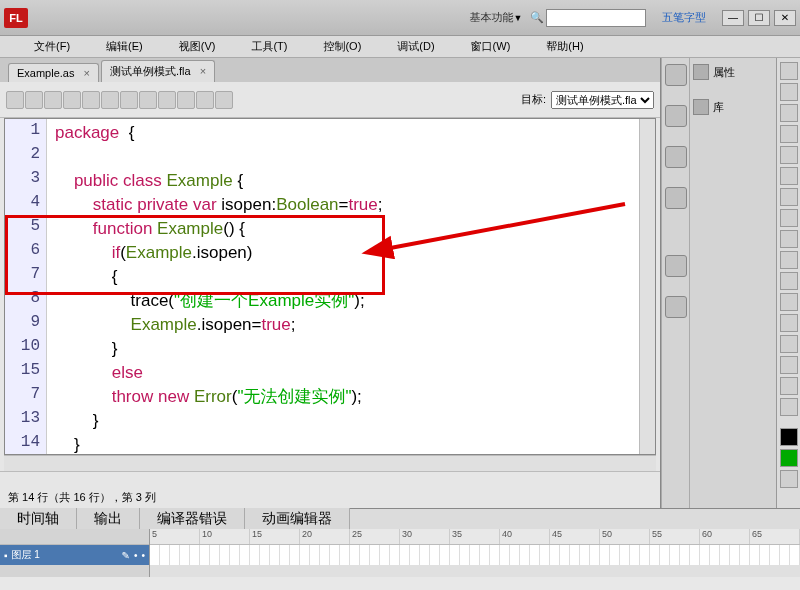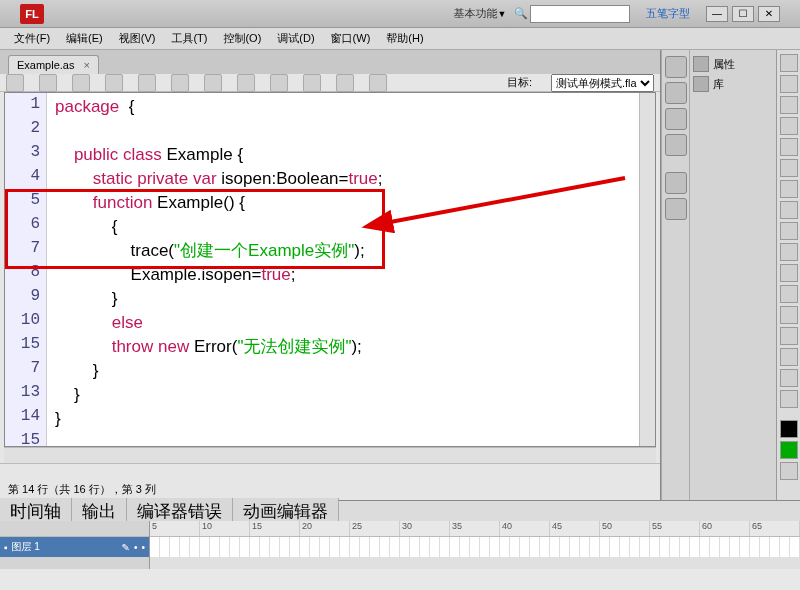--- a/index.html
+++ b/index.html
@@ -1,70 +1,70 @@
 <!DOCTYPE html>
 <html><head>
 <meta charset="utf-8">
 <style>
 * { margin: 0; padding: 0; box-sizing: border-box; font-family: "Microsoft YaHei", Arial, sans-serif; }
 body { width: 800px; height: 590px; background: #e8e8e8; overflow: hidden; position: relative; }
 
-.title-bar { height: 28px; background: linear-gradient(#d0d0d0, #bababa); display: flex; align-items: center; padding: 0 20px; border-bottom: 1px solid #999; }
+.title-bar { height: 36px; background: linear-gradient(#d0d0d0, #bababa); display: flex; align-items: center; padding: 0 4px; border-bottom: 1px solid #999; }
 .app-logo { width: 24px; height: 20px; background: #c41818; color: #fff; font-size: 11px; font-weight: bold; display: flex; align-items: center; justify-content: center; border-radius: 2px; margin-right: 6px; }
 .title-spacer { flex: 1; }
 .title-label { font-size: 11px; color: #333; }
 .title-search { width: 100px; height: 18px; font-size: 10px; padding: 0 4px; border: 1px solid #888; }
 .ime-indicator { font-size: 11px; color: #2060c0; margin: 0 16px; }
 .win-controls { display: flex; gap: 4px; }
 .win-btn { width: 22px; height: 16px; background: #ddd; border: 1px solid #888; font-size: 10px; display: flex; align-items: center; justify-content: center; cursor: pointer; }
 
 .menu-bar { height: 22px; background: #dcdcdc; display: flex; align-items: center; padding: 0 6px; border-bottom: 1px solid #aaa; }
-.menu-item { font-size: 11px; padding: 2px 8px; cursor: pointer; }
+.menu-item { font-size: 11px; padding: 2px 8px; cursor: pointer; margin-left: 20px; }
 
 .main-area { display: flex; height: 450px; }
 .editor-panel { flex: 1; display: flex; flex-direction: column; background: #e6e6e6; border-right: 1px solid #888; }
 .doc-tabs { height: 24px; display: flex; align-items: flex-end; padding-left: 8px; background: #c8c8c8; }
 .doc-tab { font-size: 11px; padding: 3px 8px; background: #e0e0e0; border: 1px solid #999; border-bottom: none; margin-right: 2px; border-radius: 3px 3px 0 0; cursor: pointer; }
 .doc-tab .close-x { margin-left: 6px; color: #666; }
 
-.toolbar-row { height: 18px; background: #e6e6e6; display: flex; align-items: center; padding: 0 6px; border-bottom: 1px solid #bbb; gap: 15px; }
+.toolbar-row { height: 36px; background: #e6e6e6; display: flex; align-items: center; padding: 0 6px; border-bottom: 1px solid #bbb; gap: 1px; }
 .tb-icon { width: 18px; height: 18px; background: #d0d0d0; border: 1px solid #aaa; border-radius: 2px; cursor: pointer; }
 .tb-spacer { flex: 1; }
 .target-label { font-size: 11px; margin-right: 4px; }
 .target-select { font-size: 11px; height: 18px; }
 
 .code-area { flex: 1; display: flex; background: #fff; position: relative; border: 1px solid #888; margin: 0 4px; overflow: hidden; }
 .gutter { width: 42px; background: #eef; border-right: 1px solid #ccc; padding-top: 2px; }
 .gutter-line { height: 24px; font-size: 16px; color: #447; text-align: right; padding-right: 6px; font-family: "Courier New", monospace; }
 .code-body { flex: 1; padding: 2px 0 2px 8px; font-family: "Courier New", monospace; font-size: 17px; line-height: 24px; position: relative; }
 .code-line { height: 24px; white-space: pre; }
 .kw { color: #be185d; }
-.type { color: #000000; }
+.type { color: #4d7c0f; }
 .str { color: #00aa00; }
 .red-box { position: absolute; left: 0; top: 96px; width: 380px; height: 80px; border: 3px solid #d00; pointer-events: none; }
 .arrow-svg { position: absolute; left: 340px; top: 80px; pointer-events: none; }
 .scroll-v { width: 16px; background: #e0e0e0; border-left: 1px solid #bbb; }
 .scroll-h { height: 16px; background: #e0e0e0; border-top: 1px solid #bbb; margin: 0 4px; }
 
 .status-bar { height: 20px; font-size: 11px; padding: 18px 8px; background: #e6e6e6; border-top: 1px solid #bbb; }
 
 .right-panels { width: 115px; background: #d4d4d4; display: flex; }
-.strip-a, .strip-b { display: flex; flex-direction: column; gap: 4px; padding: 6px 3px; border-left: 1px solid #aaa; }
+.strip-a, .strip-b { display: flex; flex-direction: column; gap: 19px; padding: 6px 3px; border-left: 1px solid #aaa; }
 .strip-a { width: 28px; align-items:center;}
 .strip-b { flex: 1; }
 .panel-icon { width: 22px; height: 22px; background: #c0c0c0; border: 1px solid #888; border-radius: 3px; cursor: pointer; }
 .panel-label-row { display: flex; align-items: center; gap: 4px; font-size: 11px; }
 .panel-mini-icon { width: 16px; height: 16px; background: #b0b0b0; border: 1px solid #888; }
 
 .tools-strip { width: 24px; background: #dcdcdc; display: flex; flex-direction: column; align-items: center; padding-top: 4px; gap: 3px; border-left: 1px solid #999; }
 .tool-btn { width: 18px; height: 18px; background: #d0d0d0; border: 1px solid #999; cursor: pointer; }
 
 .bottom-panels { border-top: 1px solid #888; background: #dcdcdc; }
 .bottom-tabs { height: 20px; display: flex; align-items: center; }
-.bottom-tab { font-size: 17px; padding: 2px 10px; border-right: 1px solid #aaa; background: #d8d8d8; cursor: pointer; }
+.bottom-tab { font-size: 14px; padding: 2px 17px; border-right: 1px solid #aaa; background: #d8d8d8; cursor: pointer; }
 .timeline { height: 48px; background: #e0e0e0; display: flex; }
 .tl-layers { width: 160px; background: #d4d4d4; border-right: 1px solid #999; }
 .tl-layer-row { display: flex; align-items: center; height: 20px; padding: 0 4px; font-size: 10px; gap: 4px; background: #4a78b0; color: #fff; }
 .tl-frames { flex: 1; }
 .tl-ruler { height: 16px; display: flex; background: #e8e8e8; border-bottom: 1px solid #bbb; }
 .tl-tick { width: 50px; font-size: 9px; color: #555; padding-left: 2px; border-right: 1px solid #ccc; }
 .tl-track { height: 20px; background: repeating-linear-gradient(90deg,#fff,#fff 9px,#ddd 9px,#ddd 10px); }
 </style>
 </head>
 <body>
@@ -93,20 +93,24 @@
   <span class="menu-item">调试(D)</span>
   <span class="menu-item">窗口(W)</span>
   <span class="menu-item">帮助(H)</span>
 </div>
 
 <div class="main-area">
   <div class="editor-panel">
     <div class="doc-tabs">
       <div class="doc-tab">
         <span>Example.as</span>
+        <span class="close-x">×</span>
+      </div>
+      <div class="doc-tab">
+        <span>测试单例模式.fla</span>
         <span class="close-x">×</span>
       </div>
     </div>
 
     <div class="toolbar-row">
       <div class="tb-icon"></div>
       <div class="tb-icon"></div>
       <div class="tb-icon"></div>
       <div class="tb-icon"></div>
       <div class="tb-icon"></div>
@@ -142,20 +146,21 @@
           <div class="gutter-line">14</div>
           <div class="gutter-line">15</div>
           <div class="gutter-line">16</div>
         </div>
       <div class="code-body" id="codebody">
           <div class="code-line"><span class="kw">package</span><span>  </span><span>{</span></div>
           <div class="code-line"></div>
           <div class="code-line"><span>    </span><span class="kw">public</span><span> </span><span class="kw">class</span><span> </span><span class="type">Example</span><span> {</span></div>
           <div class="code-line"><span>        </span><span class="kw">static</span><span> </span><span class="kw">private</span><span> </span><span class="kw">var</span><span> isopen:</span><span class="type">Boolean</span><span>=</span><span class="kw">true</span><span>;</span></div>
           <div class="code-line"><span>        </span><span class="kw">function</span><span> </span><span class="type">Example</span><span>() {</span></div>
+          <div class="code-line"><span>            </span><span class="kw">if</span><span>(</span><span class="type">Example</span><span>.isopen)</span></div>
           <div class="code-line"><span>            {</span></div>
           <div class="code-line"><span>                </span><span>trace(</span><span class="str">"创建一个Example实例"</span><span>);</span></div>
           <div class="code-line"><span>                </span><span class="type">Example</span><span>.isopen=</span><span class="kw">true</span><span>;</span></div>
           <div class="code-line"><span>            }</span></div>
           <div class="code-line"><span>            </span><span class="kw">else</span></div>
           <div class="code-line"><span>            </span><span class="kw">throw</span><span> </span><span class="kw">new</span><span> </span><span class="type">Error</span><span>(</span><span class="str">"无法创建实例"</span><span>);</span></div>
           <div class="code-line"><span>        }</span></div>
           <div class="code-line"><span>    }</span></div>
           <div class="code-line"><span>}</span></div>
           <div class="code-line"></div>

